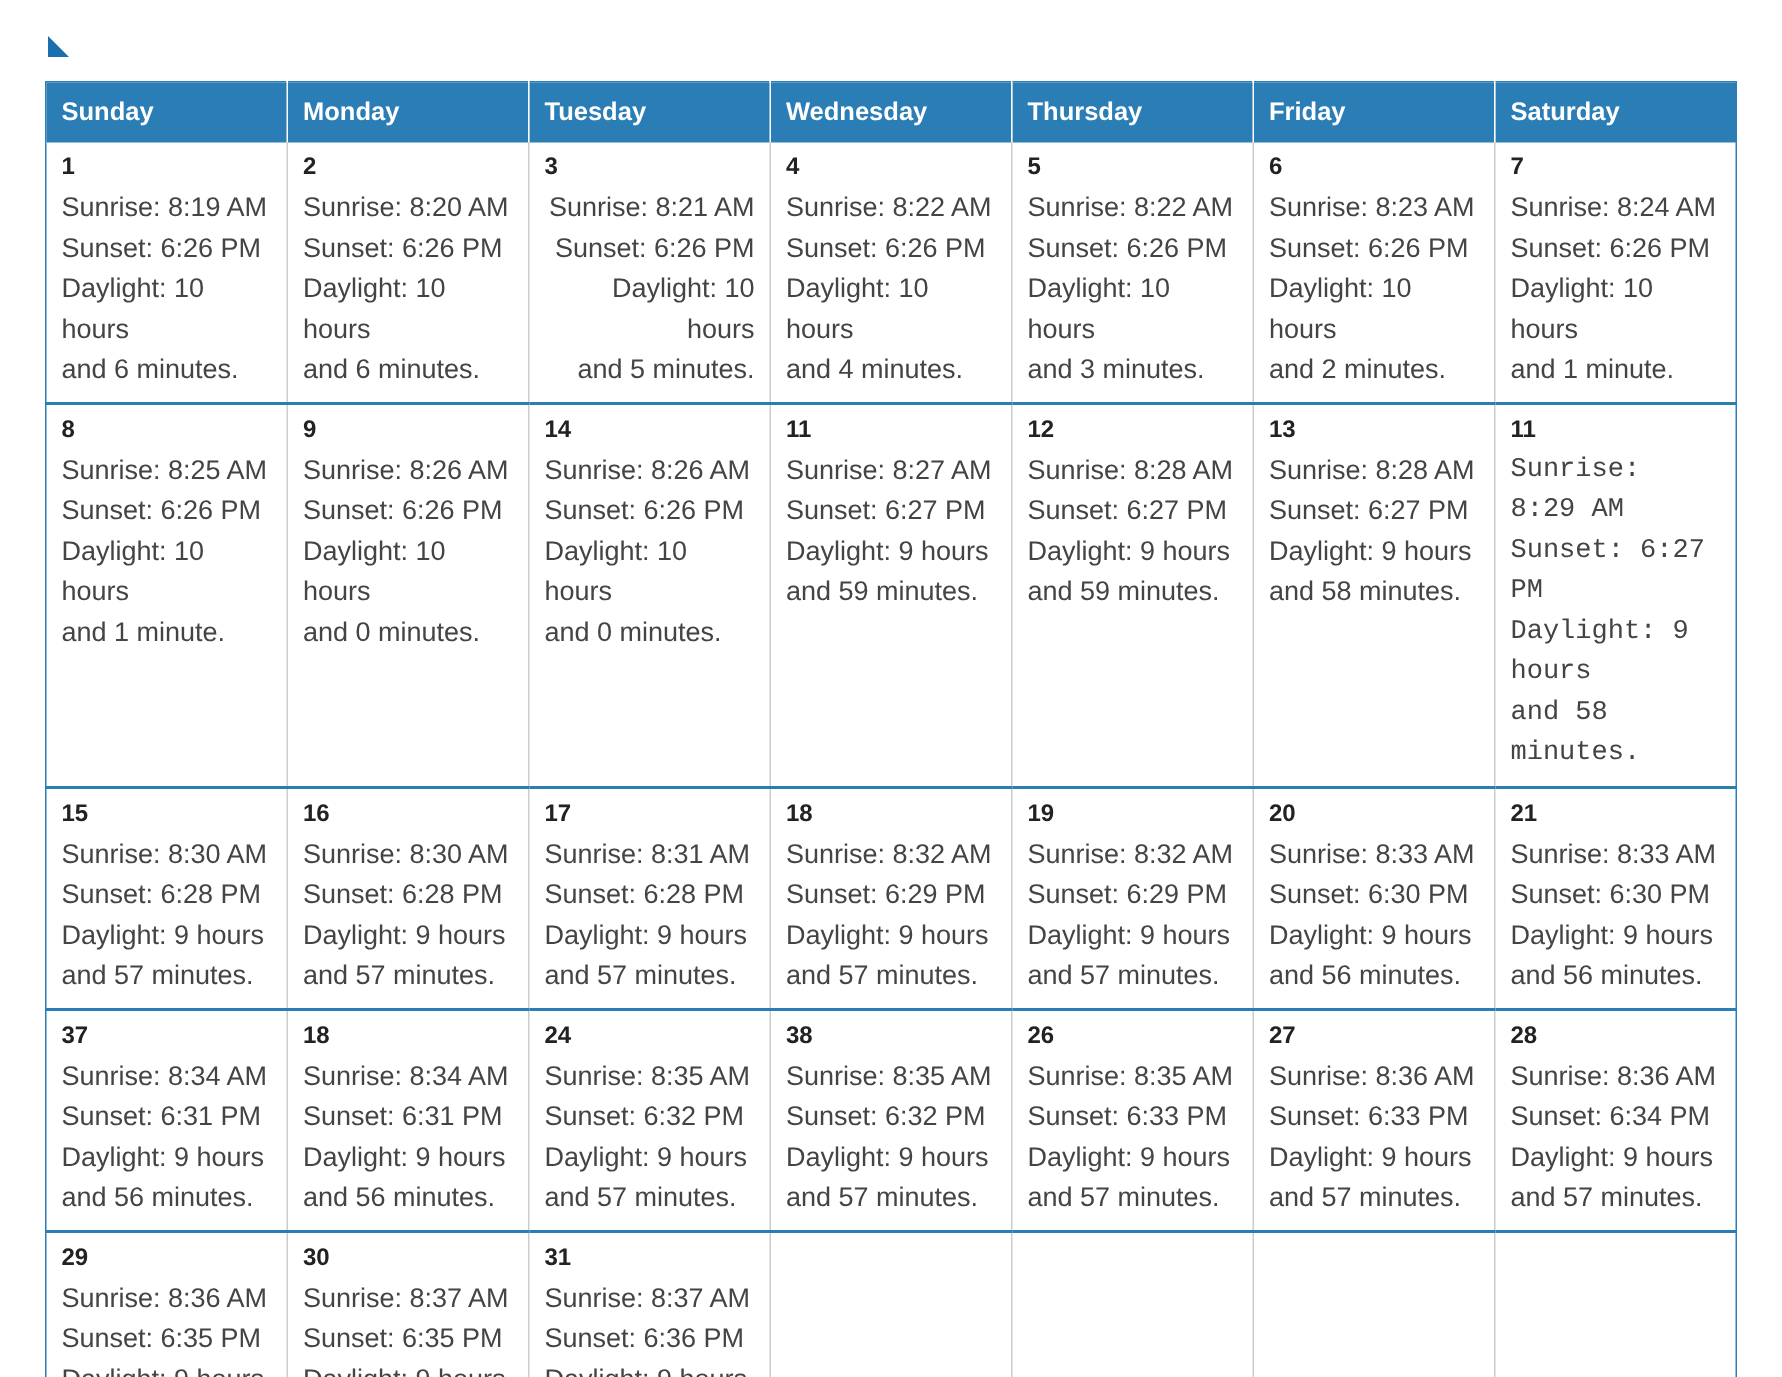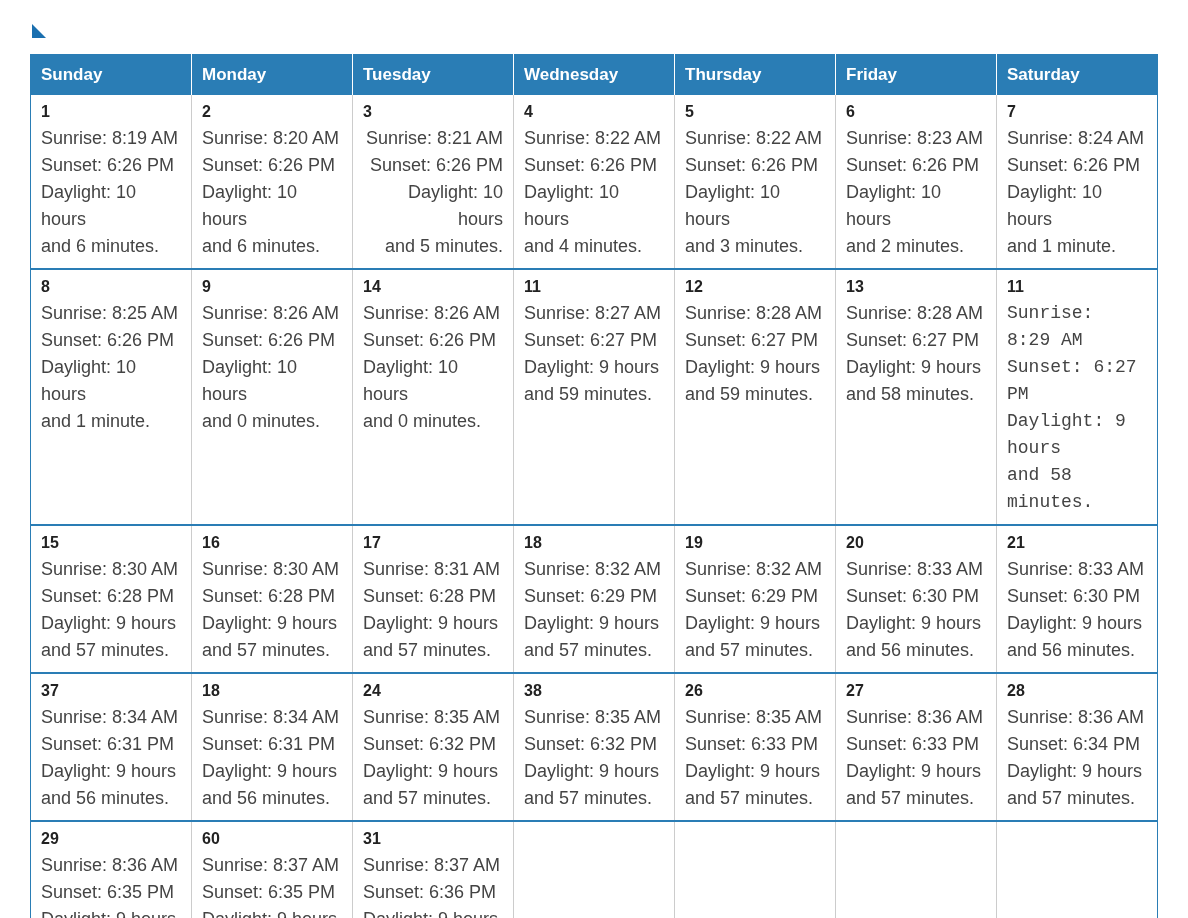--- a/index.html
+++ b/index.html
@@ -346,21 +346,21 @@
       </tr>
       <tr>
         <td>
           <span class="day-num">29</span>
           <div class="day-info" style="white-space: pre-line;">Sunrise: 8:36 AM
 Sunset: 6:35 PM
 Daylight: 9 hours
 and 58 minutes.</div>
         </td>
         <td>
-          <span class="day-num">60</span>
+          <span class="day-num">30</span>
           <div class="day-info" style="white-space: pre-line;">Sunrise: 8:37 AM
 Sunset: 6:35 PM
 Daylight: 9 hours
 and 58 minutes.</div>
         </td>
         <td>
           <span class="day-num">31</span>
           <div class="day-info" style="white-space: pre-line;">Sunrise: 8:37 AM
 Sunset: 6:36 PM
 Daylight: 9 hours

